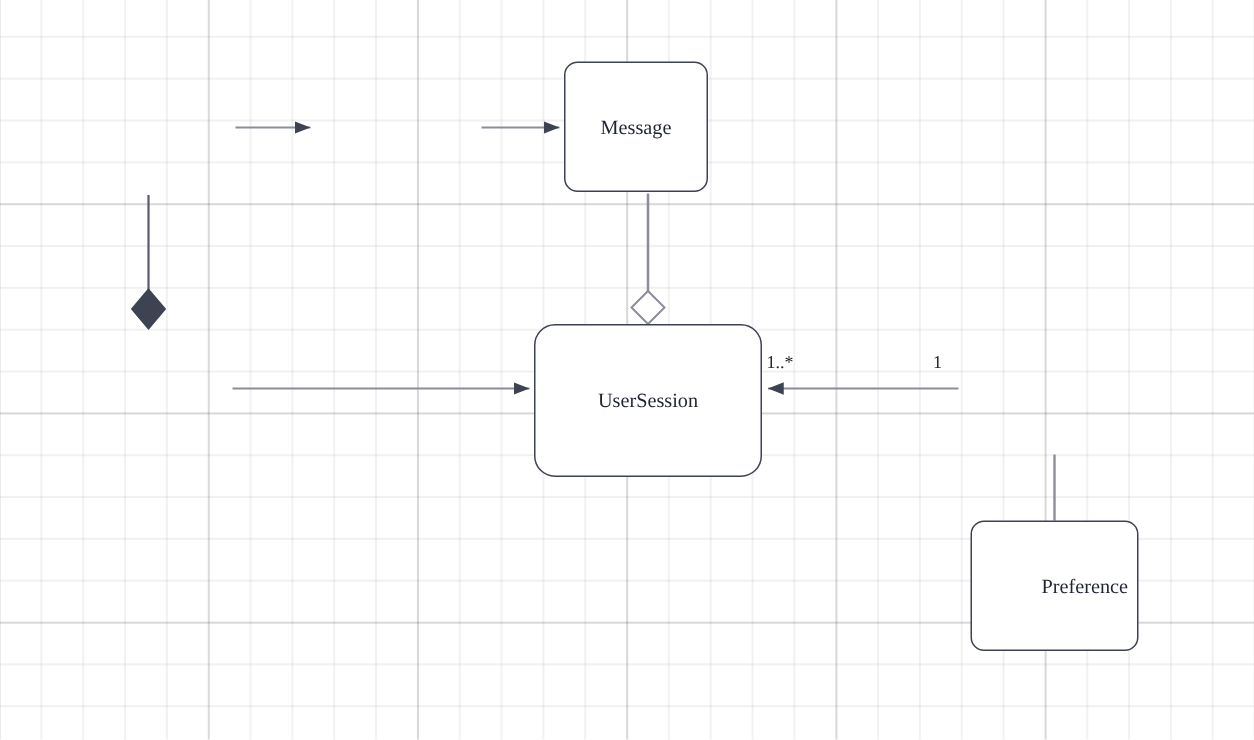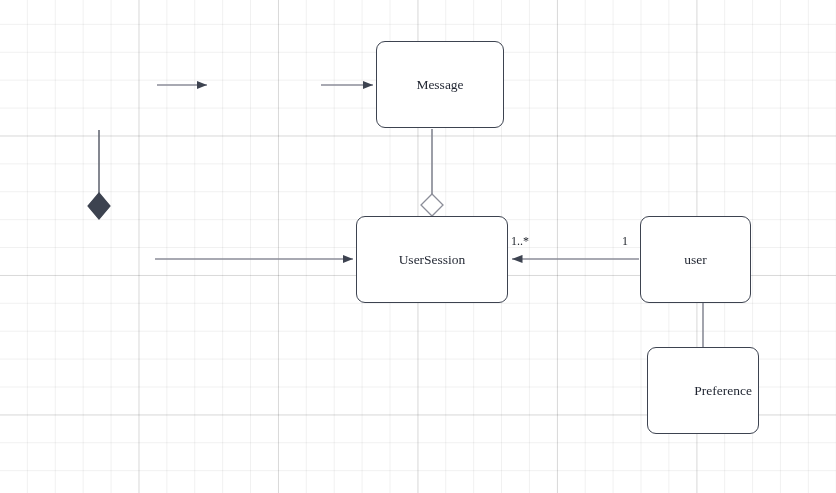--- a/index.html
+++ b/index.html
@@ -106,32 +106,29 @@
       <line x1="639" y1="259" x2="512" y2="259" stroke="#8b8d98" stroke-width="1.4" marker-end="url(#arrowFilled)"></line>
     </g>
 
     <g>
       <line x1="703" y1="303" x2="703" y2="347" stroke="#8b8d98" stroke-width="1.6"></line>
     </g>
   </svg>
 
 
 
-  <div class="uml-node" style="left:376px; top:41px; width:128px; height:87px;">
+  <div class="uml-node" style="left:376px; top:41px; width:96px; height:87px;">
     <span class="node-label">Message</span>
   </div>
 
 
-  <div class="uml-node" style="left:356px; top:216px; width:152px; height:87px;">
+  <div class="uml-node" style="left:356px; top:216px; width:152px; height:102px;border-radius:14px;">
     <span class="node-label">UserSession</span>
   </div>
 
-  <div class="uml-node" style="left:640px; top:216px; width:111px; height:87px;">
-    <span class="node-label">user</span>
-  </div>
 
   <div class="uml-node" style="left:647px; top:347px; width:112px; height:87px;justify-content:flex-end;">
     <span class="node-label">Preference</span>
   </div>
 
   <div class="edge-label" style="left:511px; top:234px;">1..*</div>
 
   <div class="edge-label" style="left:622px; top:234px;">1</div>
 
 </div>

